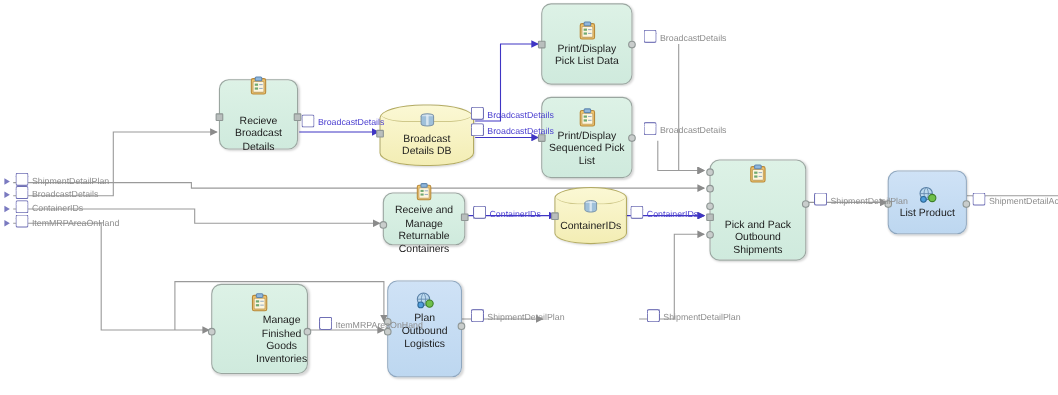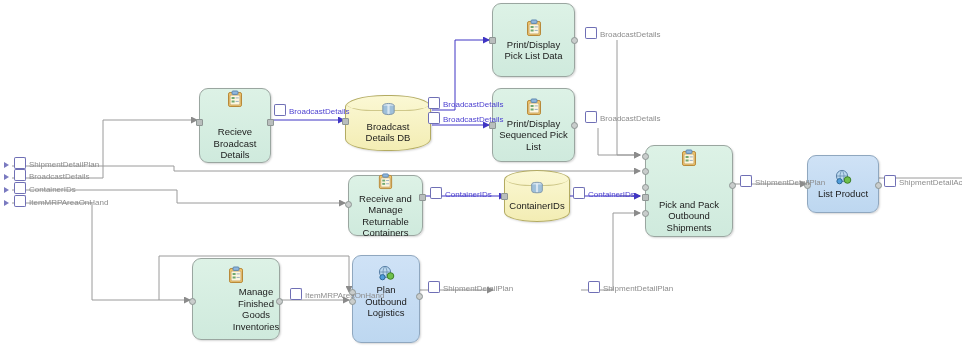--- a/index.html
+++ b/index.html
@@ -122,21 +122,21 @@
     <span class="dico"></span>
     <span>ContainerIDs</span>
   </div>
 
   <div class="instub" style="left:4px;top:200px;"></div>
   <div class="flab" style="left:14px;top:198px;">
     <span class="dico"></span>
     <span>ItemMRPAreaOnHand</span>
   </div>
 
-  <div class="node proc" style="left:199px;top:88px;width:72px;height:75px;gap:16px;">
+  <div class="node proc" style="left:199px;top:72px;width:72px;height:64px;gap:16px;">
     <span class="icon">
       <svg viewBox="0 0 18 18" width="18" height="18">
         <rect x="2.5" y="2.5" width="13" height="14" rx="1.6" fill="#f0c46a" stroke="#b8893a"></rect>
         <rect x="4" y="5" width="10" height="10" rx="1" fill="#fdf6e0" stroke="#c9a96a"></rect>
         <rect x="6" y="1" width="6" height="3.4" rx="1" fill="#8fb7dd" stroke="#5f87b0"></rect>
         <rect x="5.6" y="7" width="3" height="2" fill="#6fa86f"></rect>
         <rect x="9.6" y="7.4" width="3.2" height="1" fill="#9bb0c4"></rect>
         <rect x="5.6" y="10.5" width="3" height="2" fill="#6fa86f"></rect>
         <rect x="9.6" y="10.9" width="3.2" height="1" fill="#9bb0c4"></rect>
       </svg>
@@ -192,21 +192,21 @@
         <rect x="9.6" y="10.9" width="3.2" height="1" fill="#9bb0c4"></rect>
       </svg>
     </span>
     <span class="nlabel" style="white-space:pre-line;">Print/Display
 Sequenced Pick
 List</span>
     <span class="port sq" style="left:-4px;top:33px;"></span>
     <span class="port" style="right:-4px;top:33px;"></span>
   </div>
 
-  <div class="node proc" style="left:348px;top:175px;width:75px;height:61px;">
+  <div class="node proc" style="left:348px;top:175px;width:75px;height:48px;">
     <span class="icon">
       <svg viewBox="0 0 18 18" width="17" height="17">
         <rect x="2.5" y="2.5" width="13" height="14" rx="1.6" fill="#f0c46a" stroke="#b8893a"></rect>
         <rect x="4" y="5" width="10" height="10" rx="1" fill="#fdf6e0" stroke="#c9a96a"></rect>
         <rect x="6" y="1" width="6" height="3.4" rx="1" fill="#8fb7dd" stroke="#5f87b0"></rect>
         <rect x="5.6" y="7" width="3" height="2" fill="#6fa86f"></rect>
         <rect x="9.6" y="7.4" width="3.2" height="1" fill="#9bb0c4"></rect>
         <rect x="5.6" y="10.5" width="3" height="2" fill="#6fa86f"></rect>
         <rect x="9.6" y="10.9" width="3.2" height="1" fill="#9bb0c4"></rect>
       </svg>

